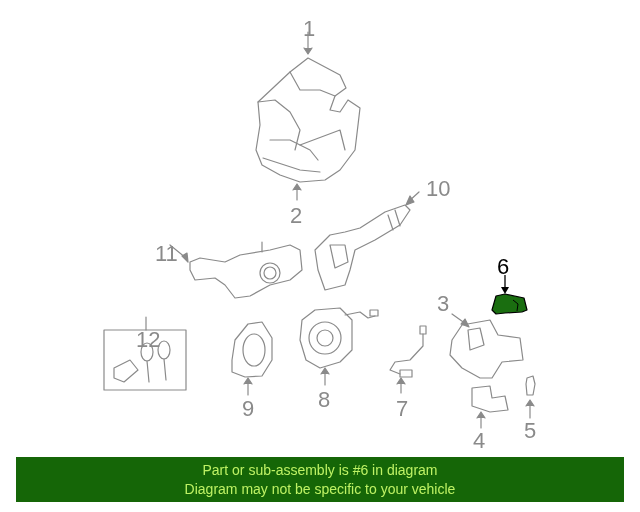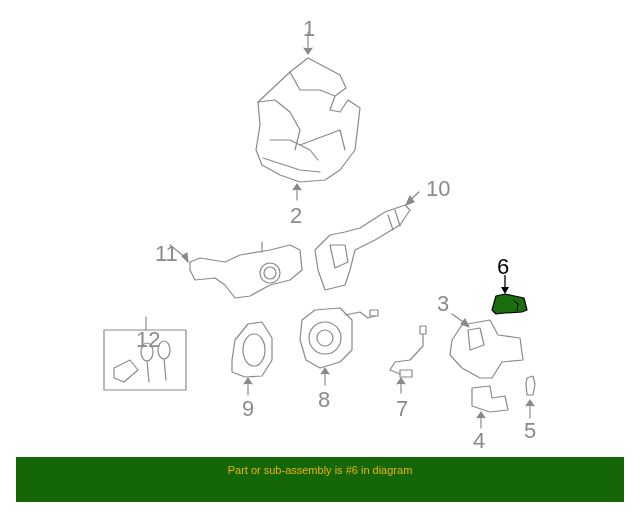--- a/index.html
+++ b/index.html
@@ -1,20 +1,20 @@
 <!DOCTYPE html>
 <html><head>
 <meta charset="utf-8">
 <style>
   html, body { margin:0; padding:0; background:#ffffff; }
   body { width:640px; height:512px; position:relative; overflow:hidden; font-family:"Liberation Sans", sans-serif; }
   #diagram { position:absolute; left:0; top:0; width:640px; height:512px; }
   .callout { position:absolute; font-family:"Liberation Sans", sans-serif; font-size:22px; color:#8a8a8a; line-height:1; }
   .callout.active { color:#000000; }
-  #banner { position:absolute; left:16px; top:457px; width:608px; height:45px; background:#156607; text-align:center; color:#eab308; font-size:11px; line-height:19px; padding-top:4px; box-sizing:border-box; }
+  #banner { position:absolute; left:16px; top:457px; width:608px; height:45px; background:#156607; text-align:center; color:#bef264; font-size:14px; line-height:19px; padding-top:4px; box-sizing:border-box; }
   #banner div { white-space:nowrap; }
 </style>
 </head>
 <body>
 
 <svg id="diagram" viewBox="0 0 640 512" xmlns="http://www.w3.org/2000/svg">
   <g fill="none" stroke="#8a8a8a" stroke-width="1.2" stroke-linejoin="round" stroke-linecap="round">
 
     <g>
       <line x1="308" y1="32" x2="308" y2="52"></line>
@@ -118,13 +118,14 @@
 <div class="callout active" style="left:497px;top:256px;">6</div>
 <div class="callout" style="left:396px;top:398px;">7</div>
 <div class="callout" style="left:318px;top:389px;">8</div>
 <div class="callout" style="left:242px;top:398px;">9</div>
 <div class="callout" style="left:426px;top:178px;">10</div>
 <div class="callout" style="left:155px;top:243px;">11</div>
 <div class="callout" style="left:136px;top:297px;margin-top:32px;">12</div>
 
 <div id="banner">
   <div>Part or sub-assembly is #6 in diagram</div>
+  <div>Diagram may not be specific to your vehicle</div>
 </div>
 
 </body></html>

